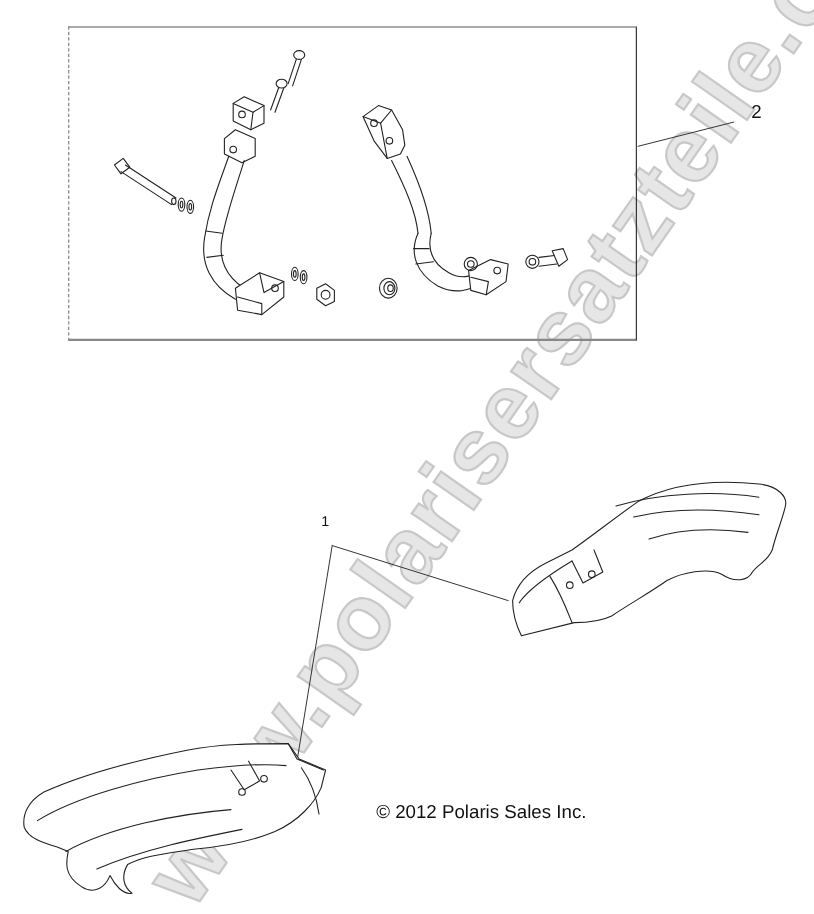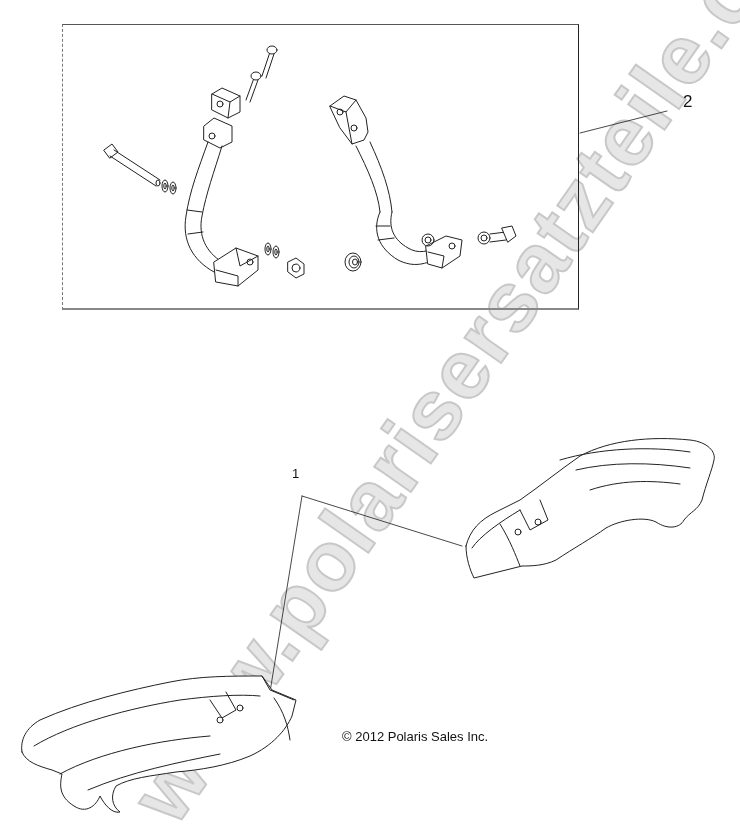--- a/index.html
+++ b/index.html
@@ -5,21 +5,21 @@
   html, body { margin: 0; padding: 0; background: #ffffff; }
   body { width: 740px; height: 831px; position: relative; overflow: hidden;
          font-family: "Liberation Sans", sans-serif; }
   .canvas { position: absolute; left: 0; top: 0; width: 740px; height: 831px; }
   .kit-box { position: absolute; left: 62px; top: 24px; width: 517px; height: 286px;
              border-top: 1px solid #555; border-right: 1.5px solid #222;
              border-bottom: 2px solid #888; border-left: 1px dashed #777; box-sizing: border-box; }
   .callout { position: absolute; font-size: 17px; color: #111; }
   .callout-2 { left: 683px; top: 92px; }
   .callout-1 { left: 292px; top: 466px; font-size: 13px; }
-  .copyright { position: absolute; left: 342px; top: 729px; font-size: 13px; color: #111; }
+  .copyright { position: absolute; left: 342px; top: 729px; font-size: 17px; color: #111; }
   .watermark { position: absolute; left: -40px; top: 395px; width: 900px;
                transform: rotate(-55deg); transform-origin: center;
                font-size: 84px; font-weight: bold; color: #e6e6e6;
                -webkit-text-stroke: 2px #c8c8c8; letter-spacing: 2px;
                white-space: nowrap; text-align: center; pointer-events: none; }
   svg { position: absolute; left: 0; top: 0; }
 </style>
 </head>
 <body>
 

